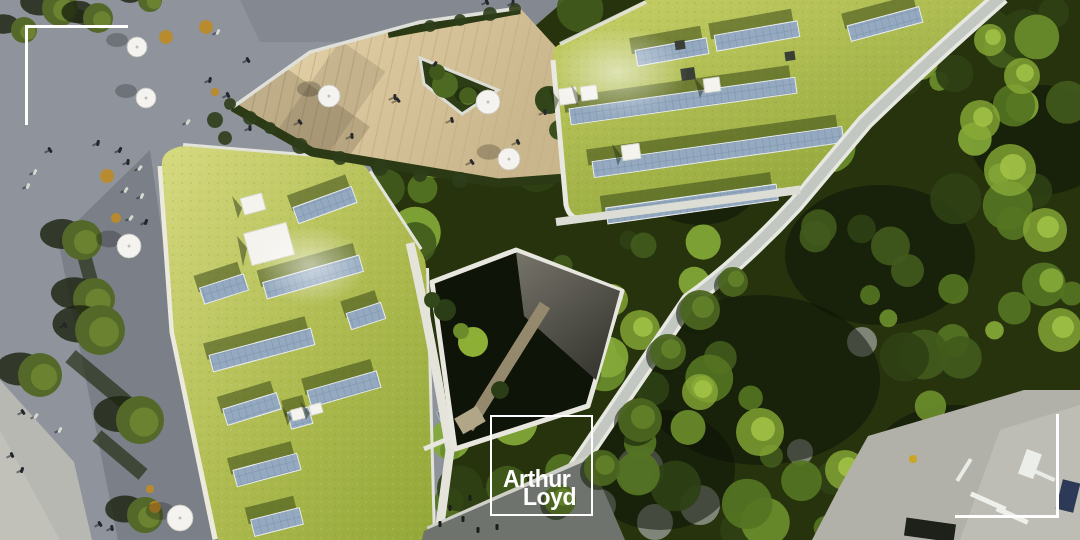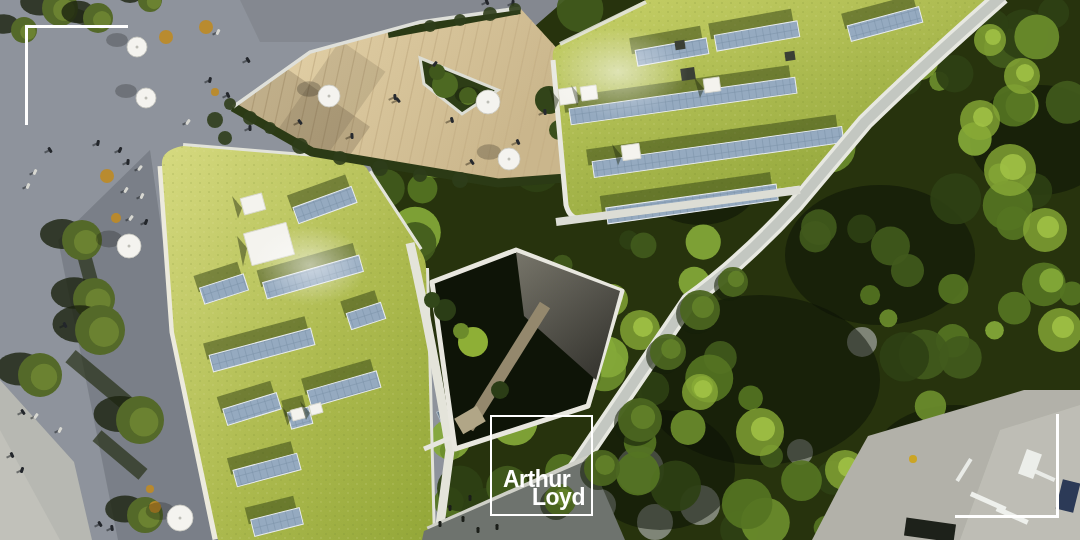--- a/index.html
+++ b/index.html
@@ -9,21 +9,21 @@
   .bracket{position:absolute;pointer-events:none;}
   .bracket.tl{left:25px;top:25px;width:100px;height:97px;
               border-left:3px solid var(--accent-white);border-top:3px solid var(--accent-white);}
   .bracket.br{left:955px;top:414px;width:101px;height:101px;
               border-right:3px solid var(--accent-white);border-bottom:3px solid var(--accent-white);}
   .logo{position:absolute;left:490px;top:415px;width:99px;height:97px;
         border:2px solid var(--accent-white);}
   .logo span{position:absolute;color:var(--accent-white);font-weight:bold;
              font-size:23px;letter-spacing:-.5px;line-height:1;white-space:nowrap;}
   .logo .l1{left:11px;top:51px;}
-  .logo .l2{left:40px;top:69px;}
+  .logo .l2{left:31px;top:69px;}
 </style>
 </head>
 <body>
 
 <div class="stage">
 <svg class="scene" width="1080" height="540" viewBox="0 0 1080 540">
   <defs>
     <linearGradient id="grassL" x1="0" y1="0" x2="1" y2="1">
       <stop offset="0" stop-color="#d6da85"></stop>
           <stop offset="0.55" stop-color="#aeba55"></stop>

